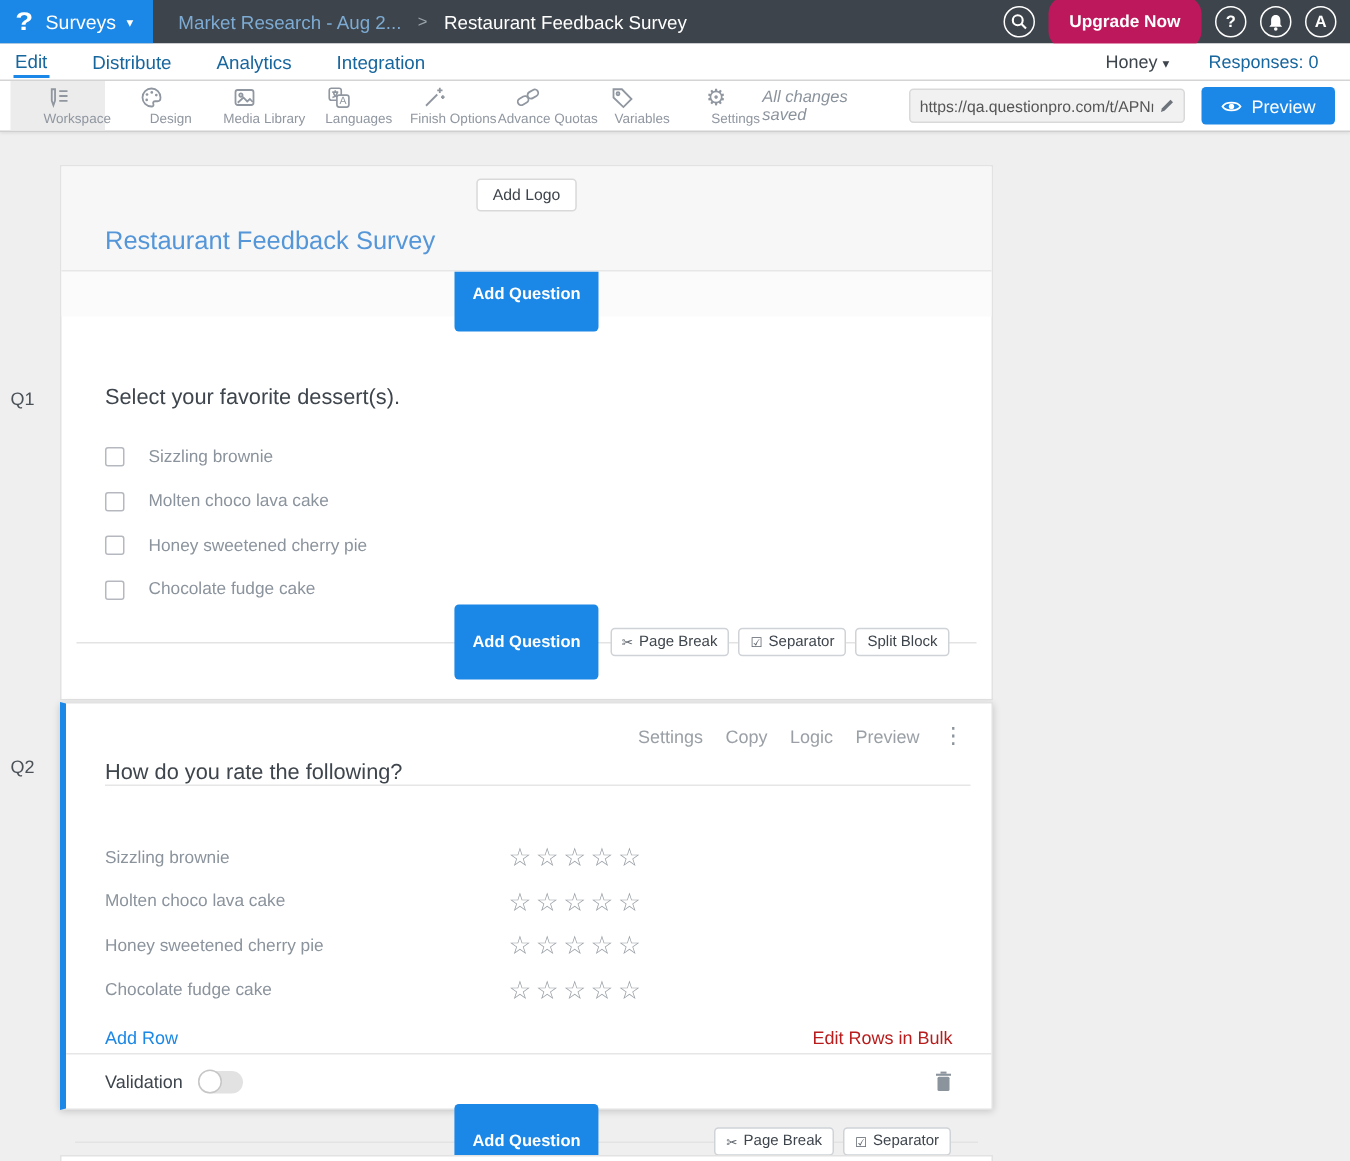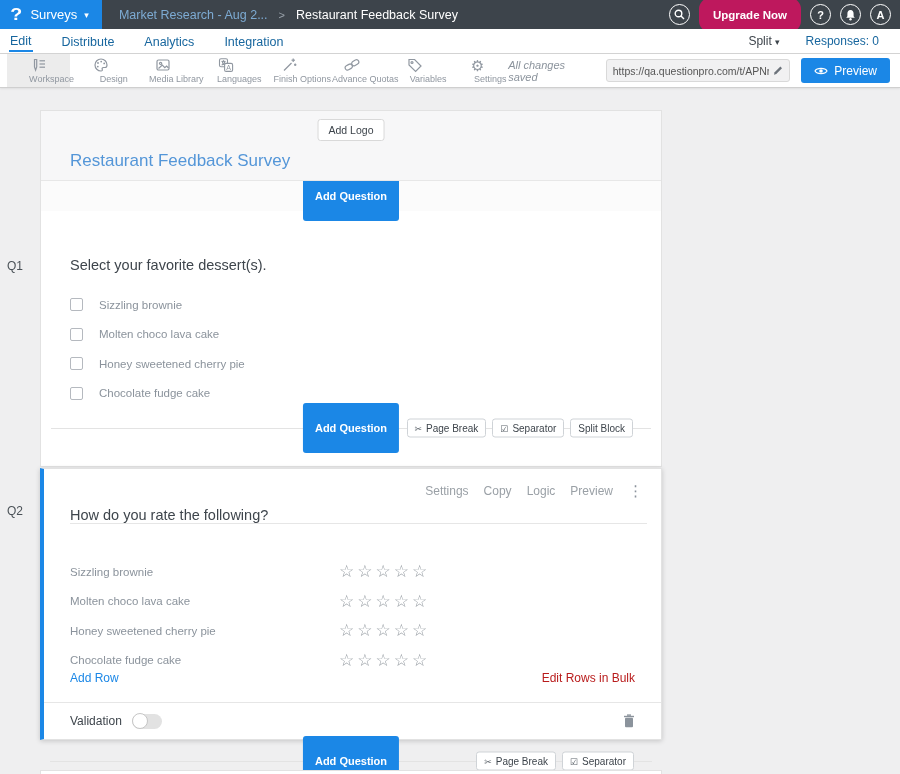--- a/index.html
+++ b/index.html
@@ -66,21 +66,21 @@
 
   .card2 { position:absolute; left:40px; top:468px; width:622px; height:272px; background:#fff; border:1px solid #e2e2e2; border-left:4px solid #1b87e6; box-shadow:0 1px 5px rgba(0,0,0,.18); }
   .q2-actions { position:absolute; top:15px; right:18px; display:flex; align-items:center; gap:15px; font-size:12px; color:#9aa0a6; }
   .q2-action { cursor:pointer; }
   .kebab { font-size:15px; color:#8b939c; cursor:pointer; line-height:10px; }
   .q2-title { position:absolute; left:26px; right:14px; top:38px; font-size:14.5px; color:#3e454c; border-bottom:1px solid #e6e6e6; cursor:text; }
   .q2-rows { position:absolute; left:26px; right:26px; top:88px; }
   .rate-row { display:flex; align-items:center; height:29.5px; }
   .rate-label { width:269px; font-size:11.5px; color:#8b939c; cursor:text; }
   .stars { font-size:17px; color:#9aa0a6; letter-spacing:3px; cursor:pointer; line-height:1; }
-  .q2-links { position:absolute; left:26px; right:26px; top:202px; display:flex; justify-content:space-between; font-size:12px; }
+  .q2-links { position:absolute; left:26px; right:26px; top:216px; display:flex; justify-content:space-between; font-size:12px; }
   .add-row-link { color:#1b87e6; cursor:pointer; }
   .edit-rows-link { color:#b91c1c; cursor:pointer; }
   .q2-footer { position:absolute; left:0; right:0; bottom:0; height:37px; border-top:1px solid #e6e6e6; display:flex; align-items:center; justify-content:space-between; padding:0 26px; }
   .validation-wrap { display:flex; gap:10px; }
   .validation-label { font-size:12px; color:#3e454c; }
   .toggle { width:30px; height:15px; background:#e2e2e2; border-radius:8px; position:relative; cursor:pointer; }
   .toggle-knob { position:absolute; left:0; top:-1px; width:16px; height:16px; background:#fff; border:1px solid #c6c6c6; border-radius:50%; }
   .trash-btn { cursor:pointer; display:flex; }
 
   .bottom-divider-row { position:absolute; left:40px; top:746px; width:622px; height:30px; }
@@ -122,21 +122,21 @@
       </span>
   </div>
 </div>
 
 <div class="tabnav">
   <span class="tab active">Edit</span>
   <span class="tab">Distribute</span>
   <span class="tab">Analytics</span>
   <span class="tab">Integration</span>
   <div class="tabnav-right">
-    <span class="tools-item"><span>Split</span> <span class="caret-d">▾</span></span>
+    <span class="tools-item"><span>Honey</span> <span class="caret-d">▾</span></span>
     <span>Responses: 0</span>
   </div>
 </div>
 
 <div class="toolbar">
   <div class="tool active">
     <svg width="16" height="16" viewBox="0 0 16 16" stroke="#9097a0" stroke-width="1.2" fill="none">
         <path d="M3.5 2.5 L5.7 2.5 L5.7 10 L4.6 13.2 L3.5 10 Z"></path>
         <line x1="8.5" y1="3.8" x2="14" y2="3.8"></line>
         <line x1="8.5" y1="7" x2="14" y2="7"></line>

